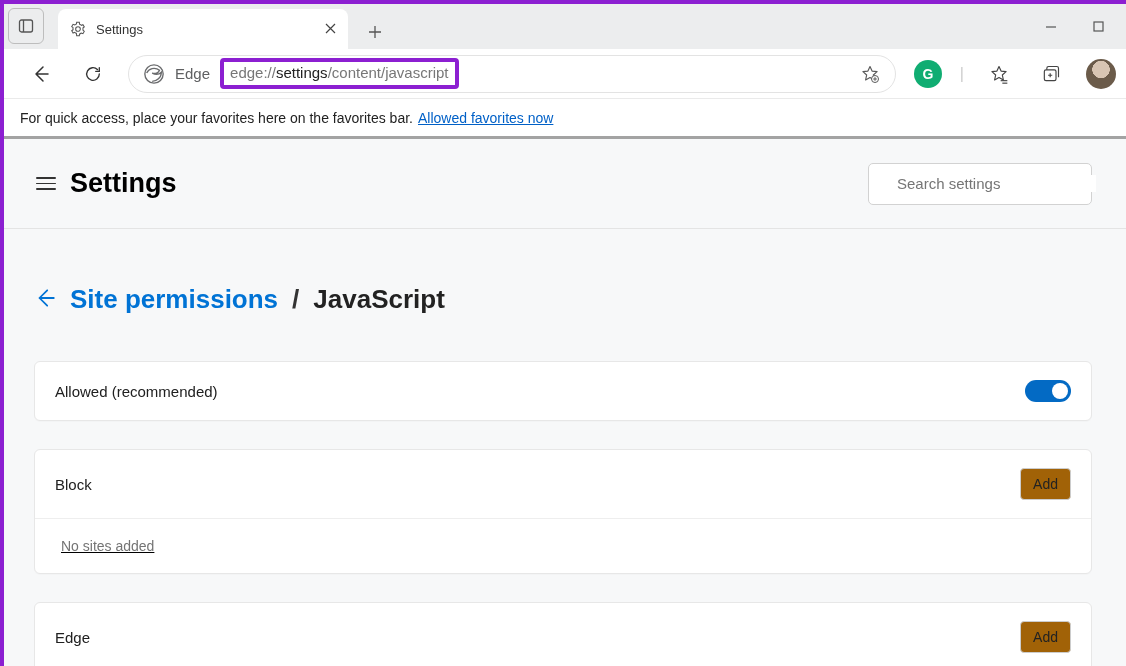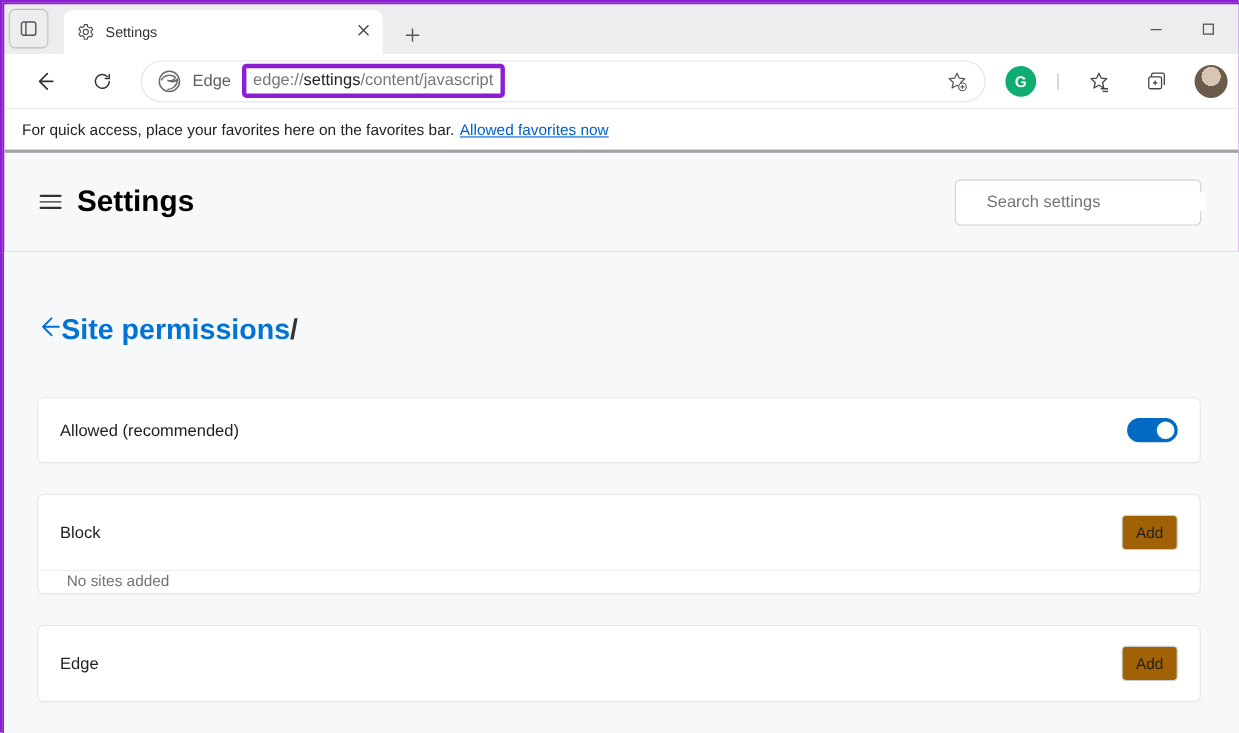--- a/index.html
+++ b/index.html
@@ -38,33 +38,33 @@
 
 .settings-hdr { height: 90px; background:#f7f8f9; display:flex; align-items:center; padding:0 34px 0 24px; border-bottom:1px solid #e4e4e4; }
 .ham { width:36px; height:36px; display:flex; flex-direction:column; justify-content:center; gap:3.5px; cursor:pointer; padding:8px; }
 .ham div { height:1.8px; background:#333; border-radius:1px; }
 .settings-title { font-size:27px; font-weight:650; margin-left:6px; }
 .search-box { margin-left:auto; width:224px; height:42px; background:#fff; border:1px solid #d2d2d2; border-radius:5px; display:flex; align-items:center; padding:0 14px; gap:14px; color:#6d6d6d; }
 .search-box input { border:none; outline:none; font-size:15px; color:#6d6d6d; flex:1; font-family:inherit; }
 
 
 .content { background:#f7f8f9; padding: 55px 34px 20px 30px; height: calc(100% - 45px - 50px - 40px - 90px); overflow:auto; }
-.breadcrumb-row { display:flex; align-items:center; gap:0; margin-bottom:46px; }
+.breadcrumb-row { display:flex; align-items:center; gap:14px; margin-bottom:46px; }
 .back-arrow { color:#0073d5; cursor:pointer; }
 .bc-link { color:#0073d5; font-size:26px; font-weight:600; cursor:pointer; }
 .bc-sep { color:#333; font-size:26px; font-weight:600; }
 .bc-current { color:#222; font-size:26px; font-weight:600; }
 
 .card { background:#fff; border:1px solid #e7e7e7; border-radius:6px; margin-bottom:28px; box-shadow:0 1px 1px rgba(0,0,0,0.02); }
 .card-row { display:flex; align-items:center; justify-content:space-between; padding:18px 20px; }
 .card-label { font-size:15px; color:#202020; }
 .toggle { width:46px; height:22px; border-radius:11px; background:#036ac4; position:relative; cursor:pointer; }
 .toggle::after { content:""; position:absolute; right:3px; top:3px; width:16px; height:16px; background:#fff; border-radius:50%; }
 .add-btn { background:#a16207; border:1px solid #ccc; border-radius:4px; font-size:14px; padding:7px 12px; cursor:pointer; color:#222; }
-.card-sub { padding:1px 26px; border-top:1px solid #eee; }
+.card-sub { padding:18px 26px; border-top:1px solid #eee;text-decoration:underline; }
 .sub-txt { color:#747474; font-size:14px; }
 </style>
 </head>
 <body>
 
 <div class="titlebar">
   <div class="square-btn">
     <svg width="16" height="16" viewBox="0 0 16 16">
         <rect x="1.5" y="2" width="13" height="12" rx="2" fill="none" stroke="#555" stroke-width="1.3"></rect>
         <line x1="5.5" y1="2" x2="5.5" y2="14" stroke="#555" stroke-width="1.3"></line>
@@ -175,20 +175,21 @@
 
 <div class="content">
   <div class="breadcrumb-row">
     <span class="back-arrow">
       <svg width="22" height="22" viewBox="0 0 20 20">
           <path fill="none" stroke="#0073d5" stroke-width="1.6" stroke-linecap="round" stroke-linejoin="round" d="M12 3l-7 7 7 7M5 10h13"></path>
         </svg>
     </span>
     <span class="bc-link">Site permissions</span>
     <span class="bc-sep">/</span>
+    <span class="bc-current">JavaScript</span>
   </div>
 
   <div class="card">
     <div class="card-row">
       <span class="card-label">Allowed (recommended)</span>
       <div class="toggle"></div>
     </div>
   </div>
 
   <div class="card">

